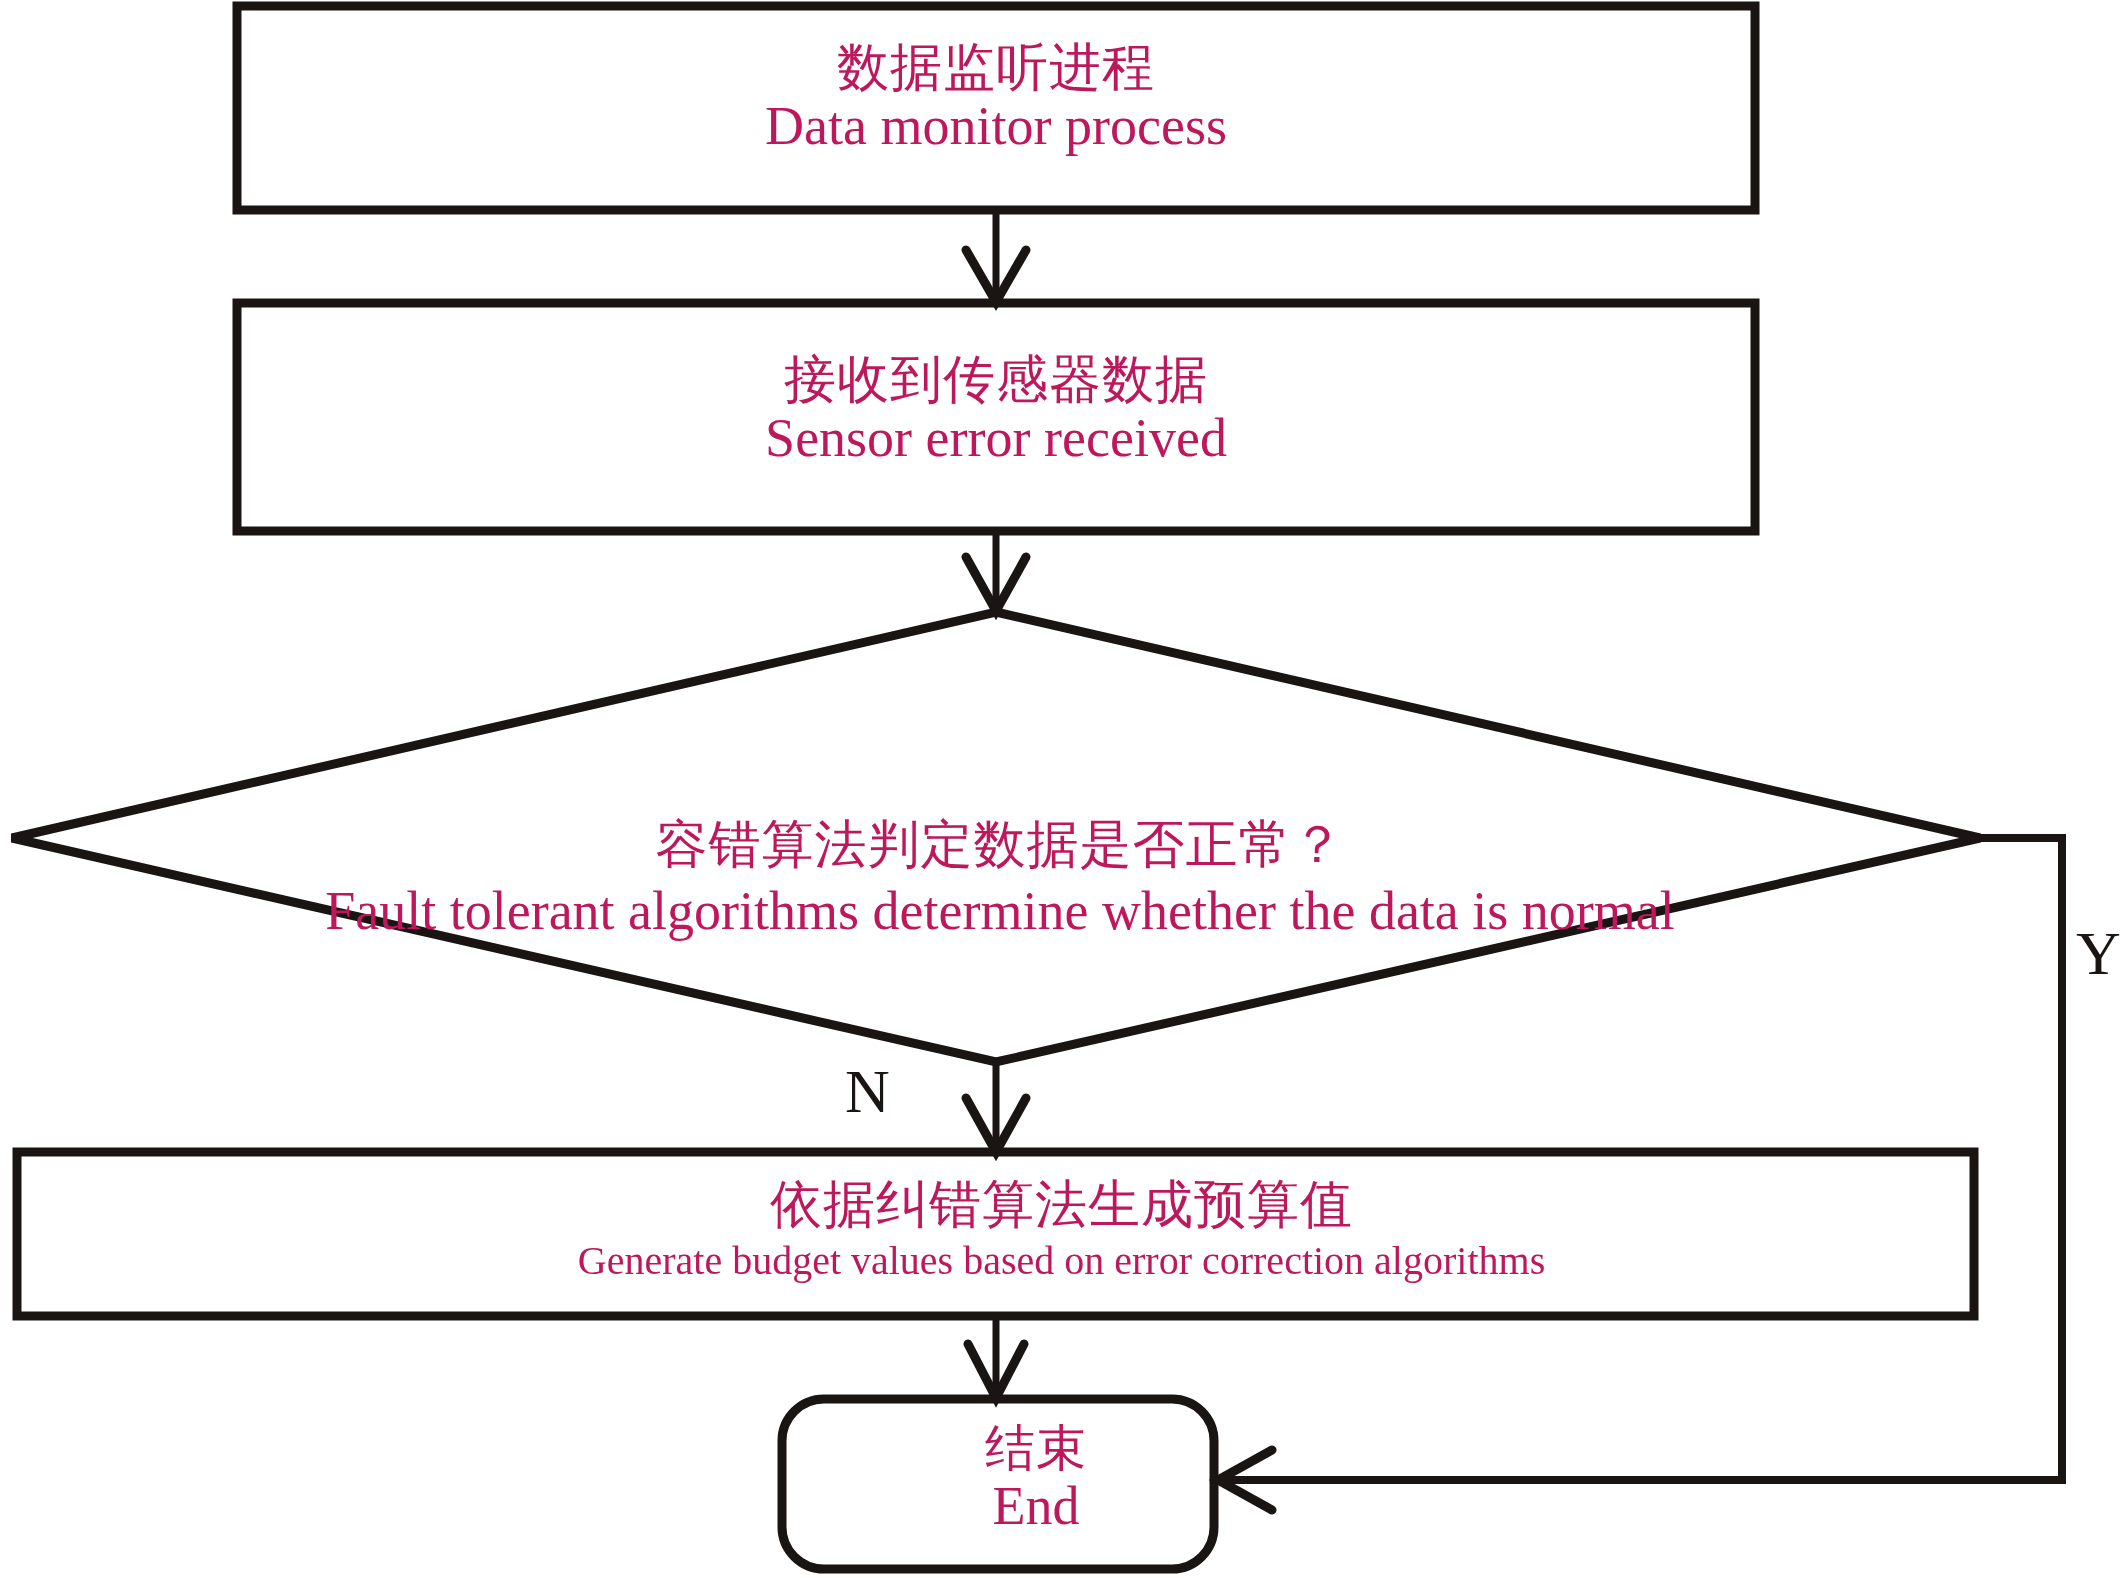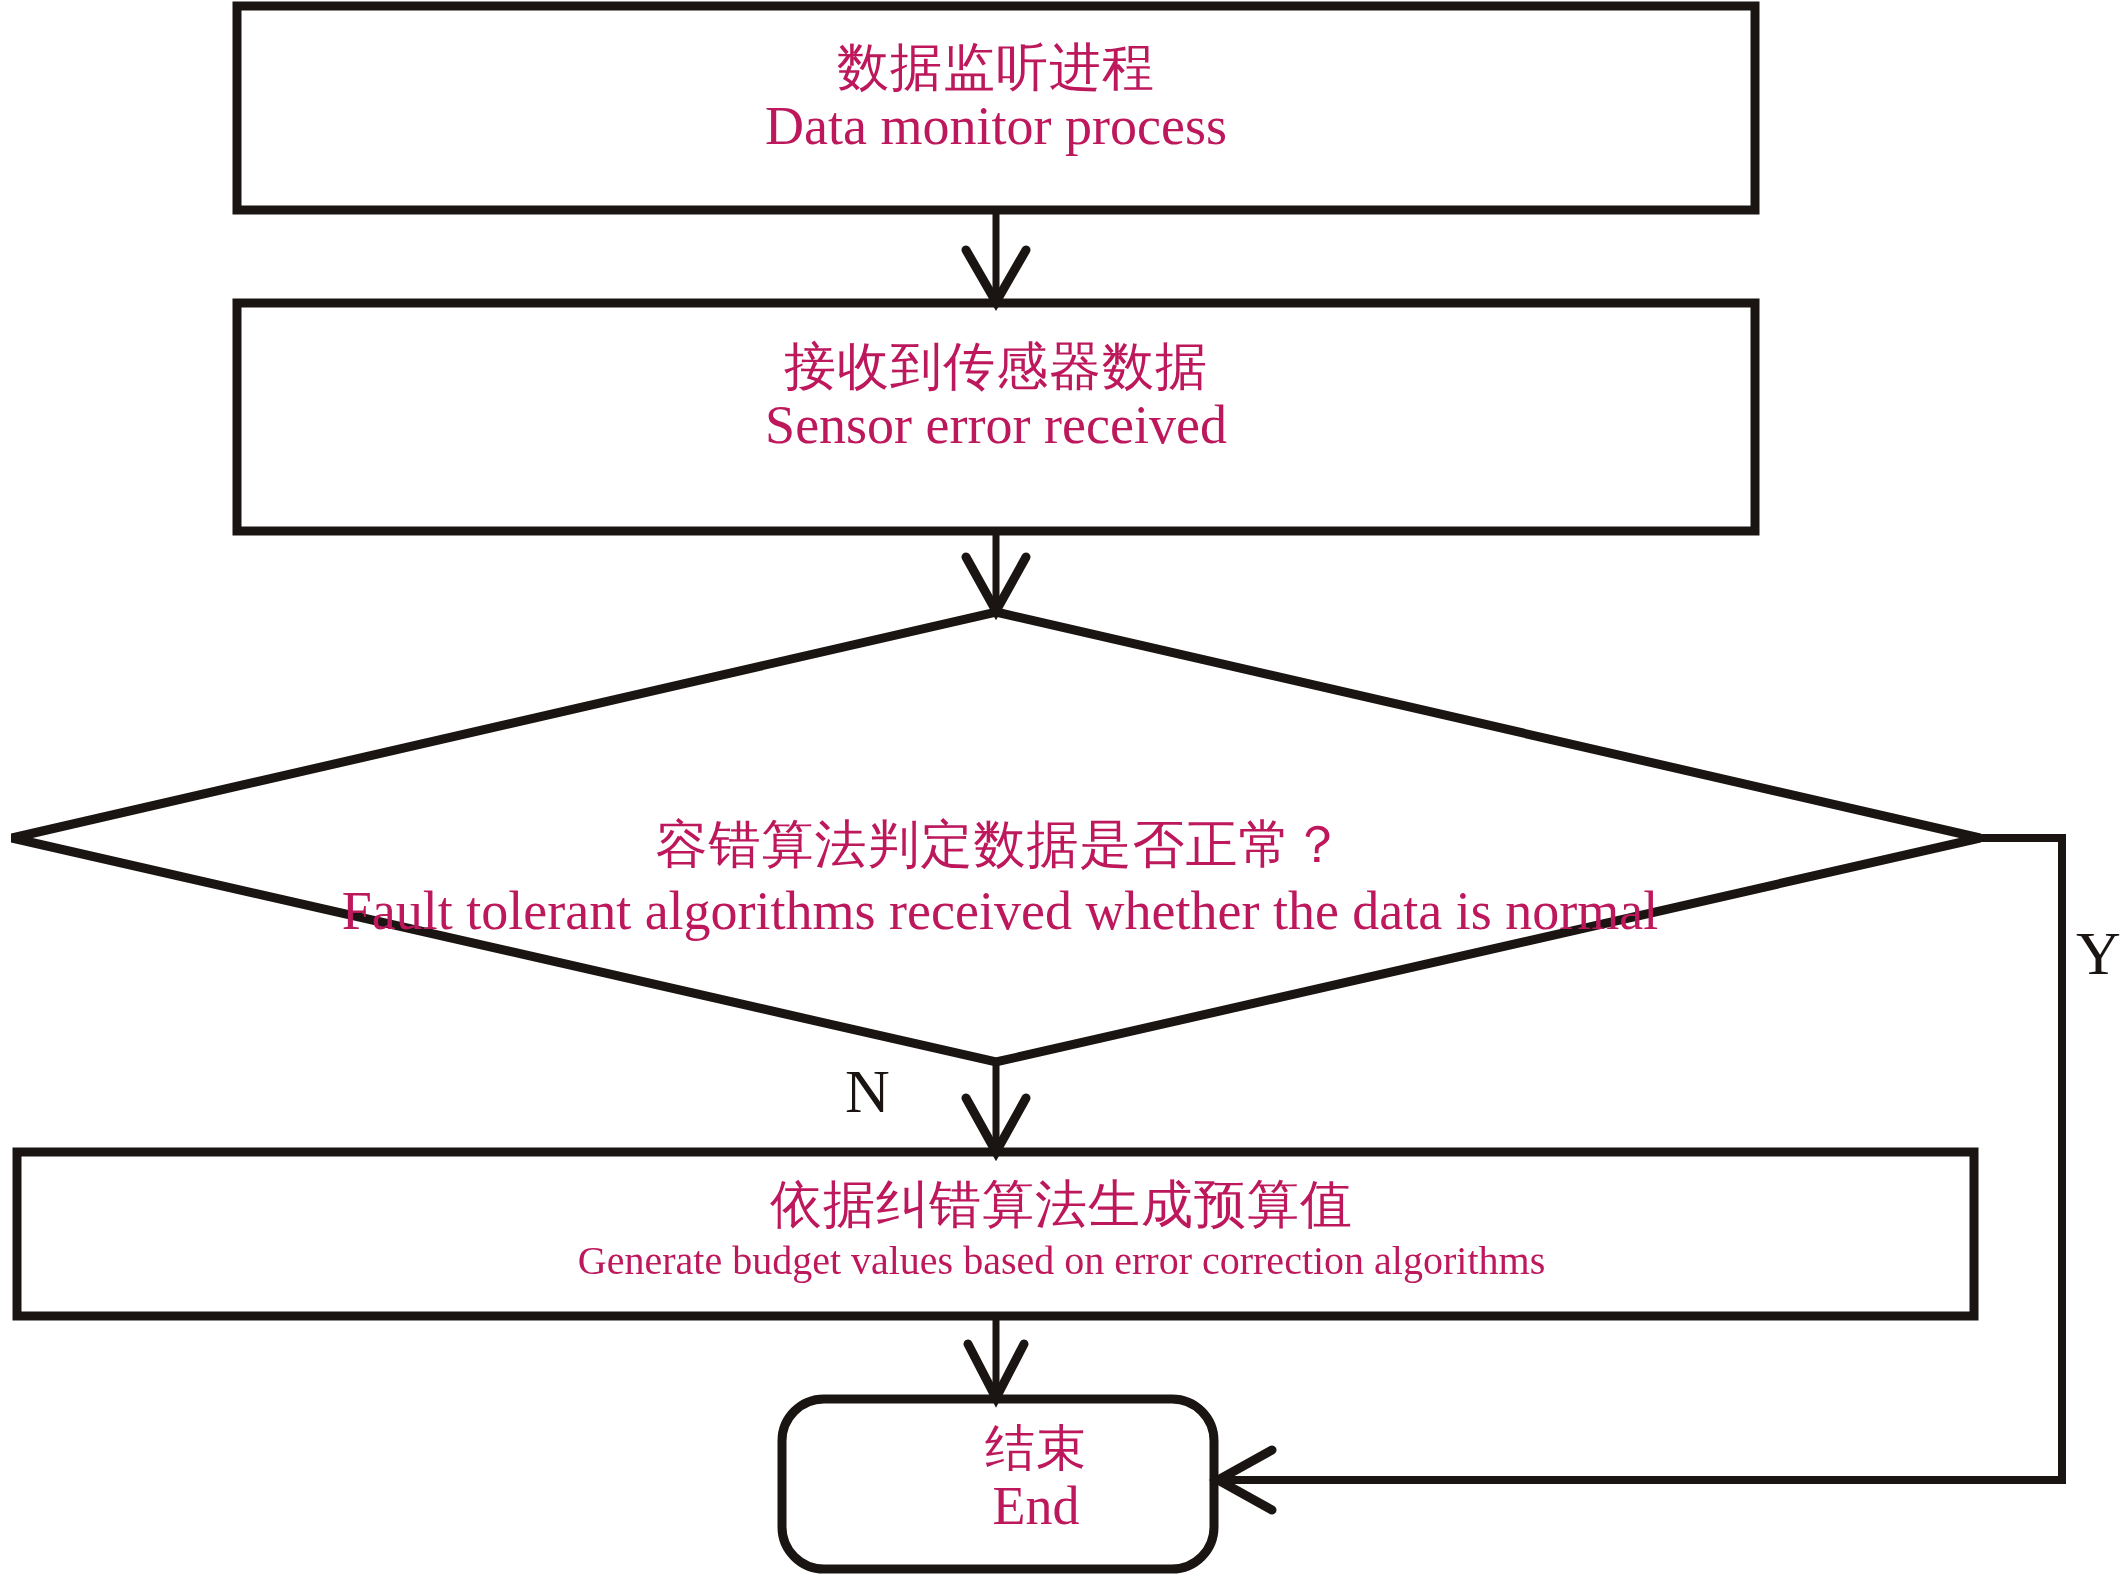--- a/index.html
+++ b/index.html
@@ -45,21 +45,21 @@
   }
   .edge-label {
     position: absolute;
     font-family: "Liberation Serif", "DejaVu Serif", serif;
     font-size: 62px;
     color: #1a1512;
     line-height: 1;
   }
   
   #label-monitor   { left: 234px;  top: 38px;   width: 1524px; }
-  #label-sensor    { left: 234px;  top: 337px;  width: 1524px; }
+  #label-sensor    { left: 234px;  top: 350px;  width: 1524px; }
   #label-decision  { left: 110px;  top: 815px;  width: 1780px; }
   #label-generate  { left: 13px;   top: 1175px; width: 2097px; }
   #label-end       { left: 778px;  top: 1420px; width: 516px; }
 
   #label-end .cn-line { font-size: 50px; }
   #label-end .en-line { font-size: 54px; }
 
   #label-decision .cn-line { font-size: 52px; }
   #label-decision .en-line { font-size: 54px; margin-top: 8px; }
 
@@ -118,21 +118,21 @@
     <span class="en-line">Data monitor process</span>
   </div>
 
   <div class="node-label" id="label-sensor">
     <span class="cn-line">接收到传感器数据</span>
     <span class="en-line">Sensor error received</span>
   </div>
 
   <div class="node-label" id="label-decision">
     <span class="cn-line">容错算法判定数据是否正常？</span>
-    <span class="en-line">Fault tolerant algorithms received whether the data is normal</span>
+    <span class="en-line">Fault tolerant algorithms determine whether the data is normal</span>
   </div>
 
   <div class="node-label" id="label-generate">
     <span class="cn-line">依据纠错算法生成预算值</span>
     <span class="en-line">Generate budget values based on error correction algorithms</span>
   </div>
 
   <div class="node-label" id="label-end">
     <span class="cn-line">结束</span>
     <span class="en-line">End</span>

